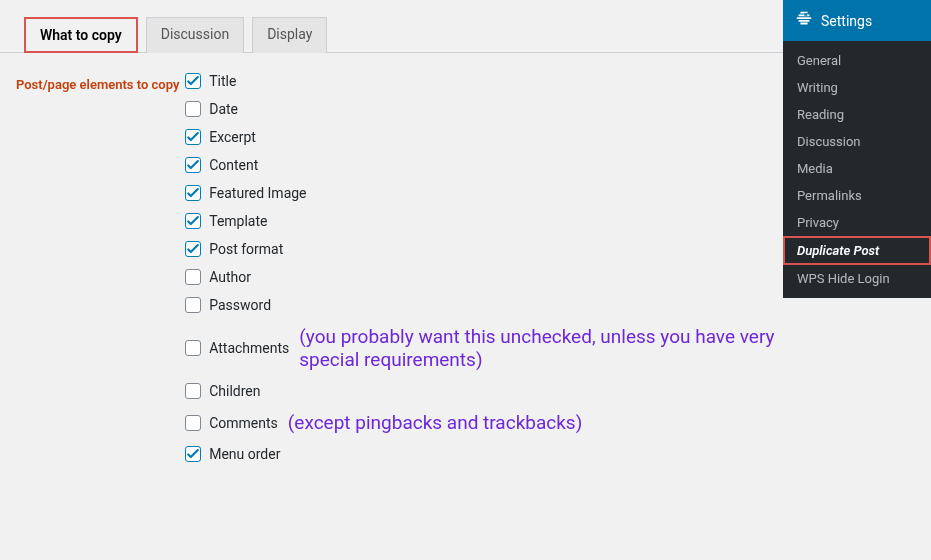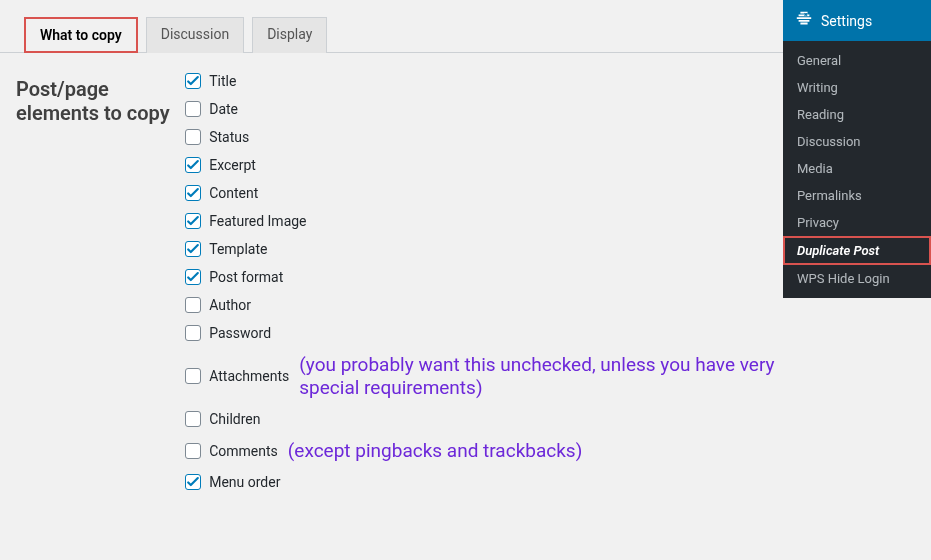--- a/index.html
+++ b/index.html
@@ -45,22 +45,22 @@
       font-weight: 600;
       border: 2px solid #d9534f;
     }
     .form-row {
       display: flex;
       padding: 20px 0 0 16px;
     }
     .form-label {
       width: 220px;
       font-weight: 600;
-      font-size: 20px;
-      color: #404040;
+      font-size: 13px;
+      color: #c2410c;
       padding-top: 4px;
     }
     .checkbox-list {
       display: flex;
       flex-direction: column;
       gap: 12px;
     }
     .checkbox-item {
       display: flex;
       align-items: center;
@@ -153,24 +153,20 @@
           <span class="checkbox checked">
             <svg viewBox="0 0 16 16">
               <path d="M2.5 8.5l3 3 8-8" stroke="#007cba" stroke-width="2.5" fill="none" stroke-linecap="round" stroke-linejoin="round"></path>
             </svg>
           </span>
           <span class="checkbox-label">Title</span>
         </div>
         <div class="checkbox-item">
           <span class="checkbox"></span>
           <span class="checkbox-label">Date</span>
-        </div>
-        <div class="checkbox-item">
-          <span class="checkbox"></span>
-          <span class="checkbox-label">Status</span>
         </div>
         <div class="checkbox-item">
           <span class="checkbox checked">
             <svg viewBox="0 0 16 16">
               <path d="M2.5 8.5l3 3 8-8" stroke="#007cba" stroke-width="2.5" fill="none" stroke-linecap="round" stroke-linejoin="round"></path>
             </svg>
           </span>
           <span class="checkbox-label">Excerpt</span>
         </div>
         <div class="checkbox-item">

